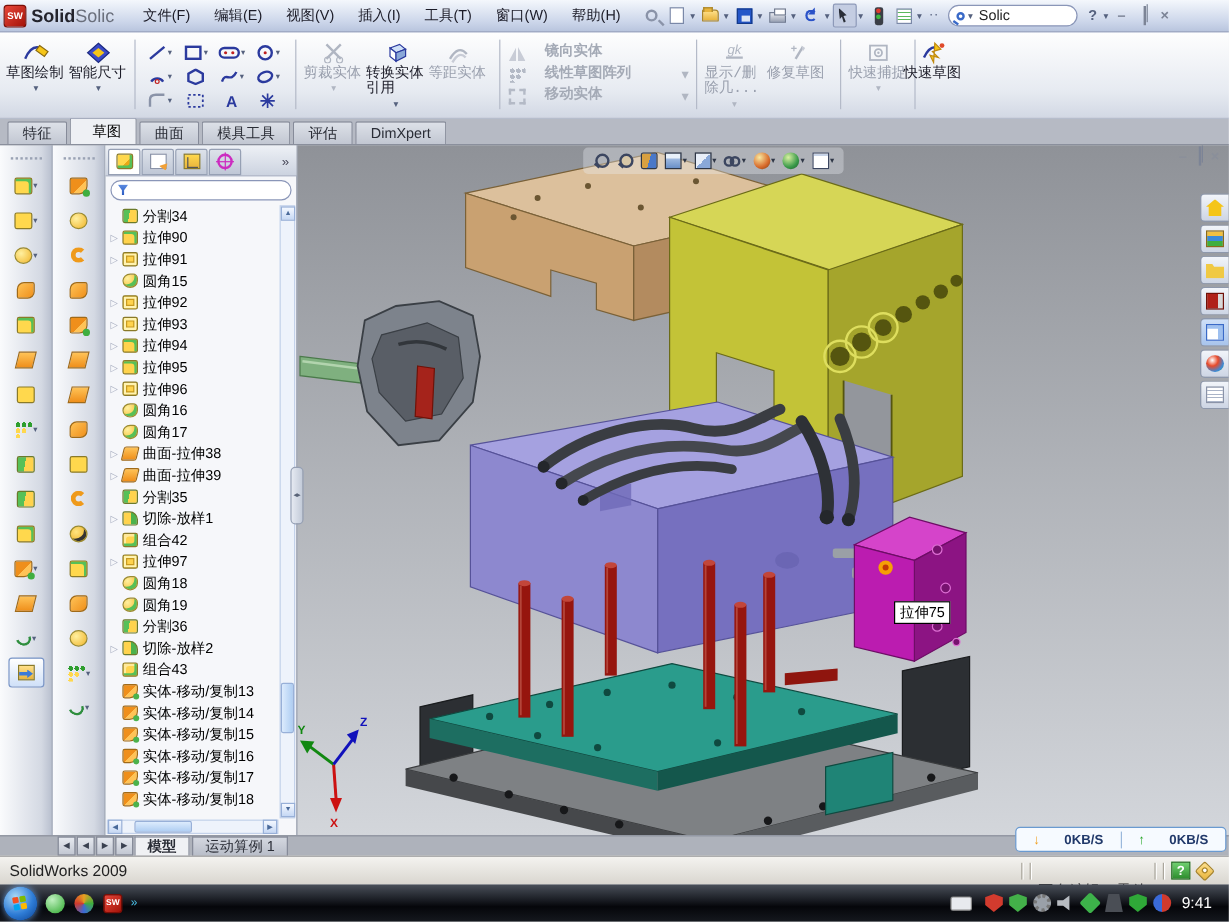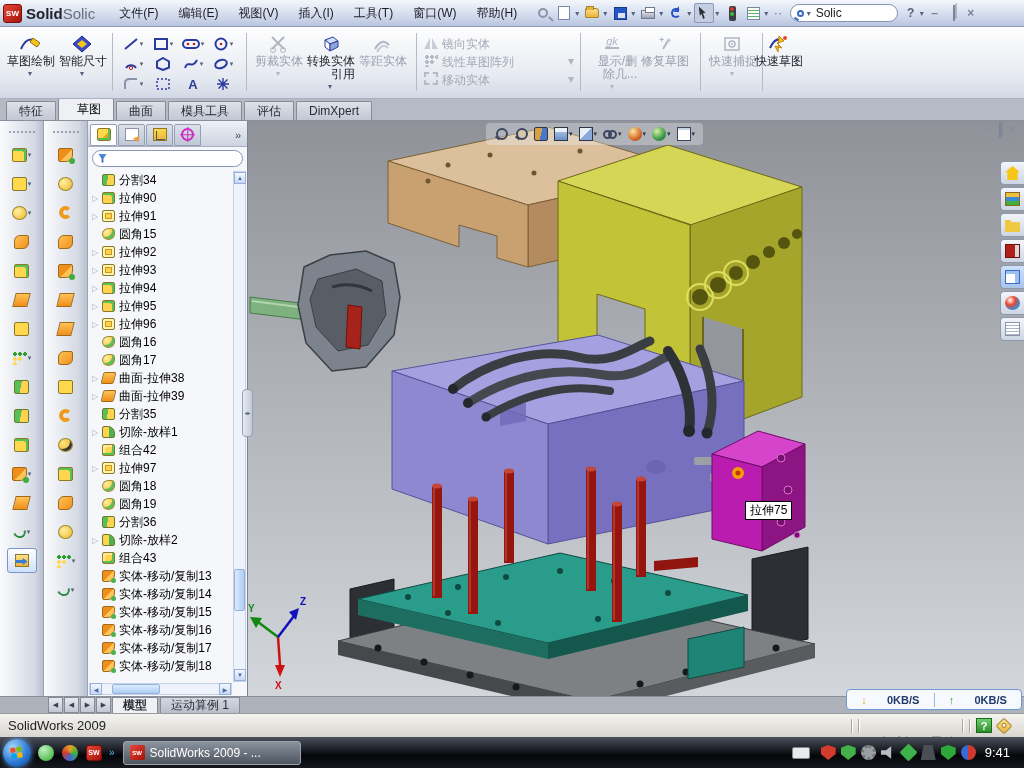--- a/index.html
+++ b/index.html
@@ -50,30 +50,30 @@
 
   
   #ribbon{position:absolute;left:0;top:27px;width:1024px;height:72px;
     background:linear-gradient(#fefefe,#e6eaf1 70%,#d2d8e4);border-bottom:1px solid #a8b0c2;z-index:30;}
   #watermark{position:absolute;left:925px;top:26px;font-family:"Liberation Serif","DejaVu Serif",serif;
     font-style:italic;font-weight:bold;font-size:66px;color:rgba(148,156,172,.5);z-index:29;transform:skewX(-8deg);}
   .rgroup{position:absolute;top:4px;height:64px;display:flex;}
   .rsep{position:absolute;top:6px;width:1px;height:58px;background:#b4bac8;}
   .rbtn{width:52px;display:flex;flex-direction:column;align-items:center;justify-content:flex-start;padding-top:2px;}
   .rbtn .ricon{height:22px;display:flex;align-items:center;justify-content:center;}
-  .rlabel{font-size:12px;line-height:13px;text-align:right;color:#1c1c28;width:50px;word-break:break-all;}
+  .rlabel{font-size:12px;line-height:13px;text-align:left;color:#1c1c28;width:50px;word-break:break-all;font-family:Liberation Mono, monospace;}
   .rbtn.gray .rlabel{color:#9aa0ae;}
   .rbtn .rdrop{font-size:8px;color:#55617e;margin-top:1px;}
   .rbtn.gray .rdrop{color:#b0b6c2;}
   .sgrid{display:grid;grid-template-rows:repeat(3,20px);grid-auto-flow:row;grid-template-columns:repeat(4,30px);padding-top:3px;}
   .sgcell{display:flex;align-items:center;justify-content:center;gap:1px;}
   .sgcell svg{flex:none;}
   .sgd{font-size:7px;color:#55617e;}
   .stack{display:flex;flex-direction:column;justify-content:flex-start;padding-top:5px;gap:3px;}
-  .stackrow{display:flex;align-items:flex-start;gap:4px;height:15px;}
+  .stackrow{display:flex;align-items:flex-end;gap:16px;height:15px;font-weight:bold;}
   .stackrow .slabel{color:#a4aab6;font-size:12px;white-space:nowrap;}
   .gicon{width:14px;height:13px;flex:none;}
   .gi-mirror{background:linear-gradient(90deg,#c8ccd6 45%,transparent 45% 55%,#c8ccd6 55%);clip-path:polygon(0 100%,50% 0,100% 100%);}
   .gi-grid{background:radial-gradient(circle 2px at 3px 3px,#b4bac6 99%,transparent),radial-gradient(circle 2px at 8px 3px,#b4bac6 99%,transparent),radial-gradient(circle 2px at 13px 3px,#b4bac6 99%,transparent),radial-gradient(circle 2px at 3px 8px,#b4bac6 99%,transparent),radial-gradient(circle 2px at 8px 8px,#b4bac6 99%,transparent),radial-gradient(circle 2px at 3px 13px,#b4bac6 99%,transparent);}
   .gi-move{border:2px dashed #b4bac6;}
 
   
   #cmdtabs{position:absolute;left:0;top:99px;width:1024px;height:22px;background:#b6bac4;
     display:flex;align-items:flex-end;padding-left:6px;z-index:28;border-bottom:1px solid #8a8f9c;}
   .ctab{height:19px;padding:0 12px;display:flex;align-items:center;background:linear-gradient(#dde1e8,#c2c7d2);
@@ -1101,24 +1101,20 @@
       </div>
       <div class="ql">
         <span class="qlg ql-color"></span>
       </div>
       <div class="ql">
         <span class="qlg ql-sw">SW</span>
       </div>
     </div>
   <span id="ql-ovf">»</span>
   <div id="taskbar-tasks">
-      <div class="task active">
-        <span class="task-ic sw-cube">SW</span>
-        <span class="task-label">SolidWorks 2009 - ...</span>
-      </div>
     </div>
   <div id="tray">
     <span class="ic-kbd"></span>
     <span id="trayicons" style="display:flex;gap:5px;align-items:center;">
         <span class="tray-ic tr-shield" style="background: rgb(210, 59, 46);"></span>
         <span class="tray-ic tr-shield" style="background: rgb(67, 176, 73);"></span>
         <span class="tray-ic tr-gear" style="background: rgb(154, 160, 168);"></span>
         <span class="tray-ic tr-speaker" style="background: rgb(184, 188, 194);"></span>
         <span class="tray-ic tr-diamond" style="background: rgb(61, 178, 74);"></span>
         <span class="tray-ic tr-tower" style="background: rgb(74, 78, 85);"></span>

